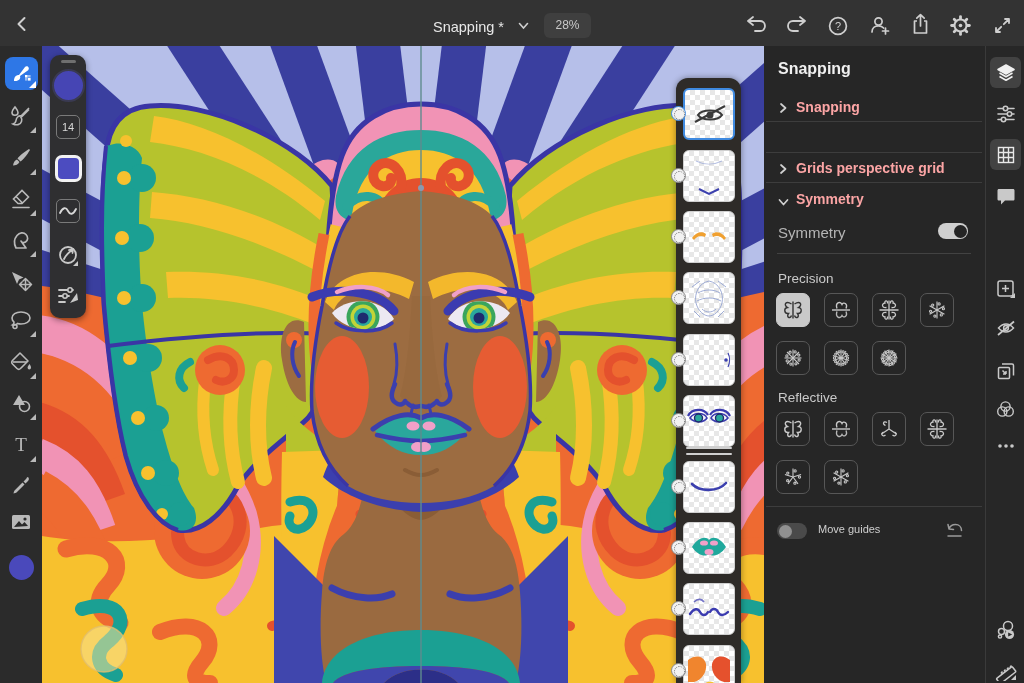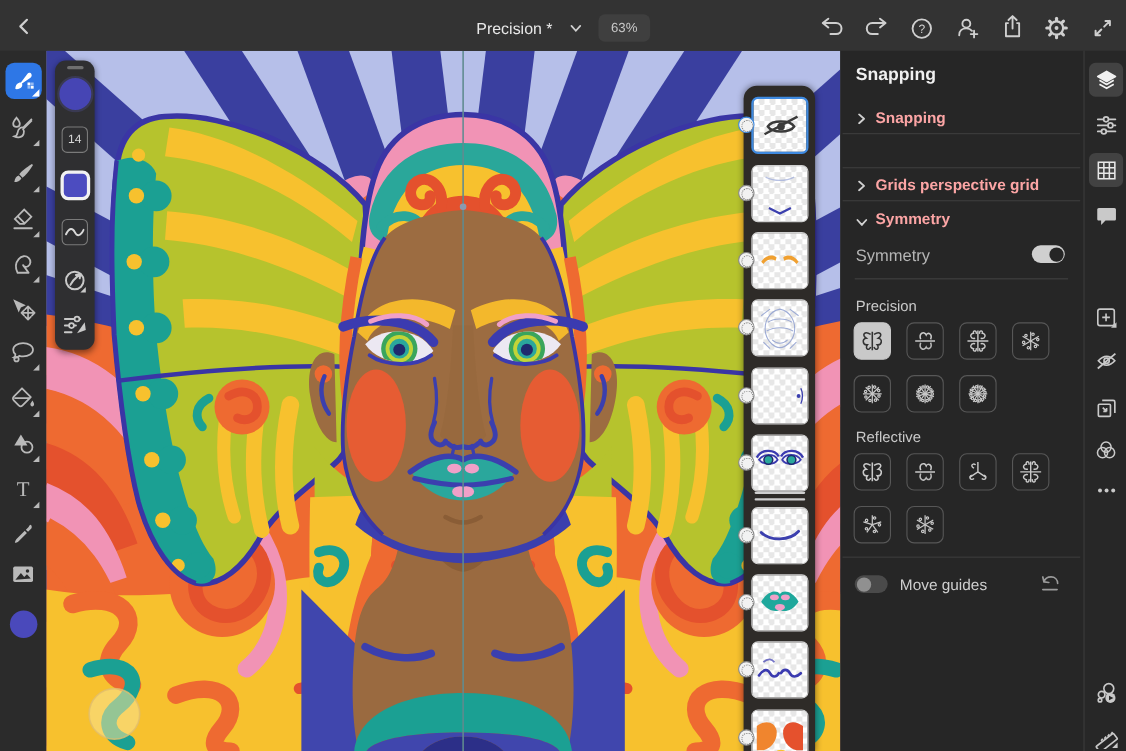--- a/index.html
+++ b/index.html
@@ -293,25 +293,25 @@
       <div class="badge" style="top:585px;border-color:#888;"></div>
       <div style="position:absolute;left:10px;top:369px;width:46px;height:2px;background:#cfcfcf;border-radius:1px;"></div>
       <div style="position:absolute;left:10px;top:375px;width:46px;height:2px;background:#cfcfcf;border-radius:1px;"></div>
     </div>
 </div>
 
 <div id="topbar">
  <svg class="ic" style="left:14px;top:16px;" width="16" height="16" viewBox="0 0 16 16">
       <path d="M10.5,2 L4.5,8 L10.5,14" stroke="#cfcfcf" stroke-width="2" fill="none" stroke-linecap="round" stroke-linejoin="round"></path>
     </svg>
- <div class="ttl" style="left:433px;">Precision *</div>
+ <div class="ttl" style="left:433px;">Snapping *</div>
  <svg class="ic" style="left:518px;top:22px;" width="11" height="8" viewBox="0 0 11 8">
       <path d="M1.5,1.5 L5.5,6 L9.5,1.5" stroke="#cfcfcf" stroke-width="1.6" fill="none" stroke-linecap="round"></path>
     </svg>
- <div class="pill">63%</div>
+ <div class="pill">28%</div>
 
  <svg class="ic" style="left:746px;top:15px;" width="21" height="18" viewBox="0 0 21 18">
       <path d="M2,6 L7,2 M2,6 L7,10 M2,6 H14 C17,6 19,8.2 19,11 C19,13.8 17,16 14,16 H9" stroke="#cfcfcf" stroke-width="1.8" fill="none" stroke-linecap="round" stroke-linejoin="round"></path>
     </svg>
 
  <svg class="ic" style="left:786px;top:15px;" width="21" height="18" viewBox="0 0 21 18">
       <path d="M19,6 L14,2 M19,6 L14,10 M19,6 H7 C4,6 2,8.2 2,11 C2,13.8 4,16 7,16 H12" stroke="#cfcfcf" stroke-width="1.8" fill="none" stroke-linecap="round" stroke-linejoin="round"></path>
     </svg>
 
  <svg class="ic" style="left:828px;top:16px;" width="20" height="20" viewBox="0 0 20 20">
@@ -692,21 +692,21 @@
           <circle cx="4.6" cy="12.3" r="1.1"></circle>
           <path d="M11,11 L3.6,6.7"></path>
           <circle cx="6.7" cy="6.1" r="1.1"></circle>
         </g>
       </svg>
     </div>
  <div class="pdiv" style="top:460px;"></div>
  <div class="toggle" style="left:13px;top:477px;background:#4a4a4a;">
       <div style="position:absolute;left:1.5px;top:1.5px;width:13px;height:13px;border-radius:50%;background:#909090;"></div>
     </div>
- <div style="position:absolute;left:54px;top:477px;color:#cfcfcf;font-size:14px;">Move guides</div>
+ <div style="position:absolute;left:54px;top:477px;color:#cfcfcf;font-size:11px;">Move guides</div>
  <svg style="position:absolute;left:182px;top:477px;" width="17" height="15" viewBox="0 0 17 15">
       <path d="M3,6 C4,3 7,1.5 9.5,1.5 C13,1.5 15.5,4 15.5,7.5 M3,6 L2,1.5 M3,6 L7.5,6.5" stroke="#9a9a9a" stroke-width="1.5" fill="none" stroke-linecap="round"></path>
       <path d="M2,13 H15" stroke="#9a9a9a" stroke-width="1.5" stroke-linecap="round"></path>
     </svg>
 </div>
 
 <div id="rbar">
  <div class="rbtn on" style="top:11px;">
       <svg width="22" height="22" viewBox="0 0 22 22">
         <g stroke="#f0f0f0" stroke-width="1.6" fill="none" stroke-linejoin="round">

